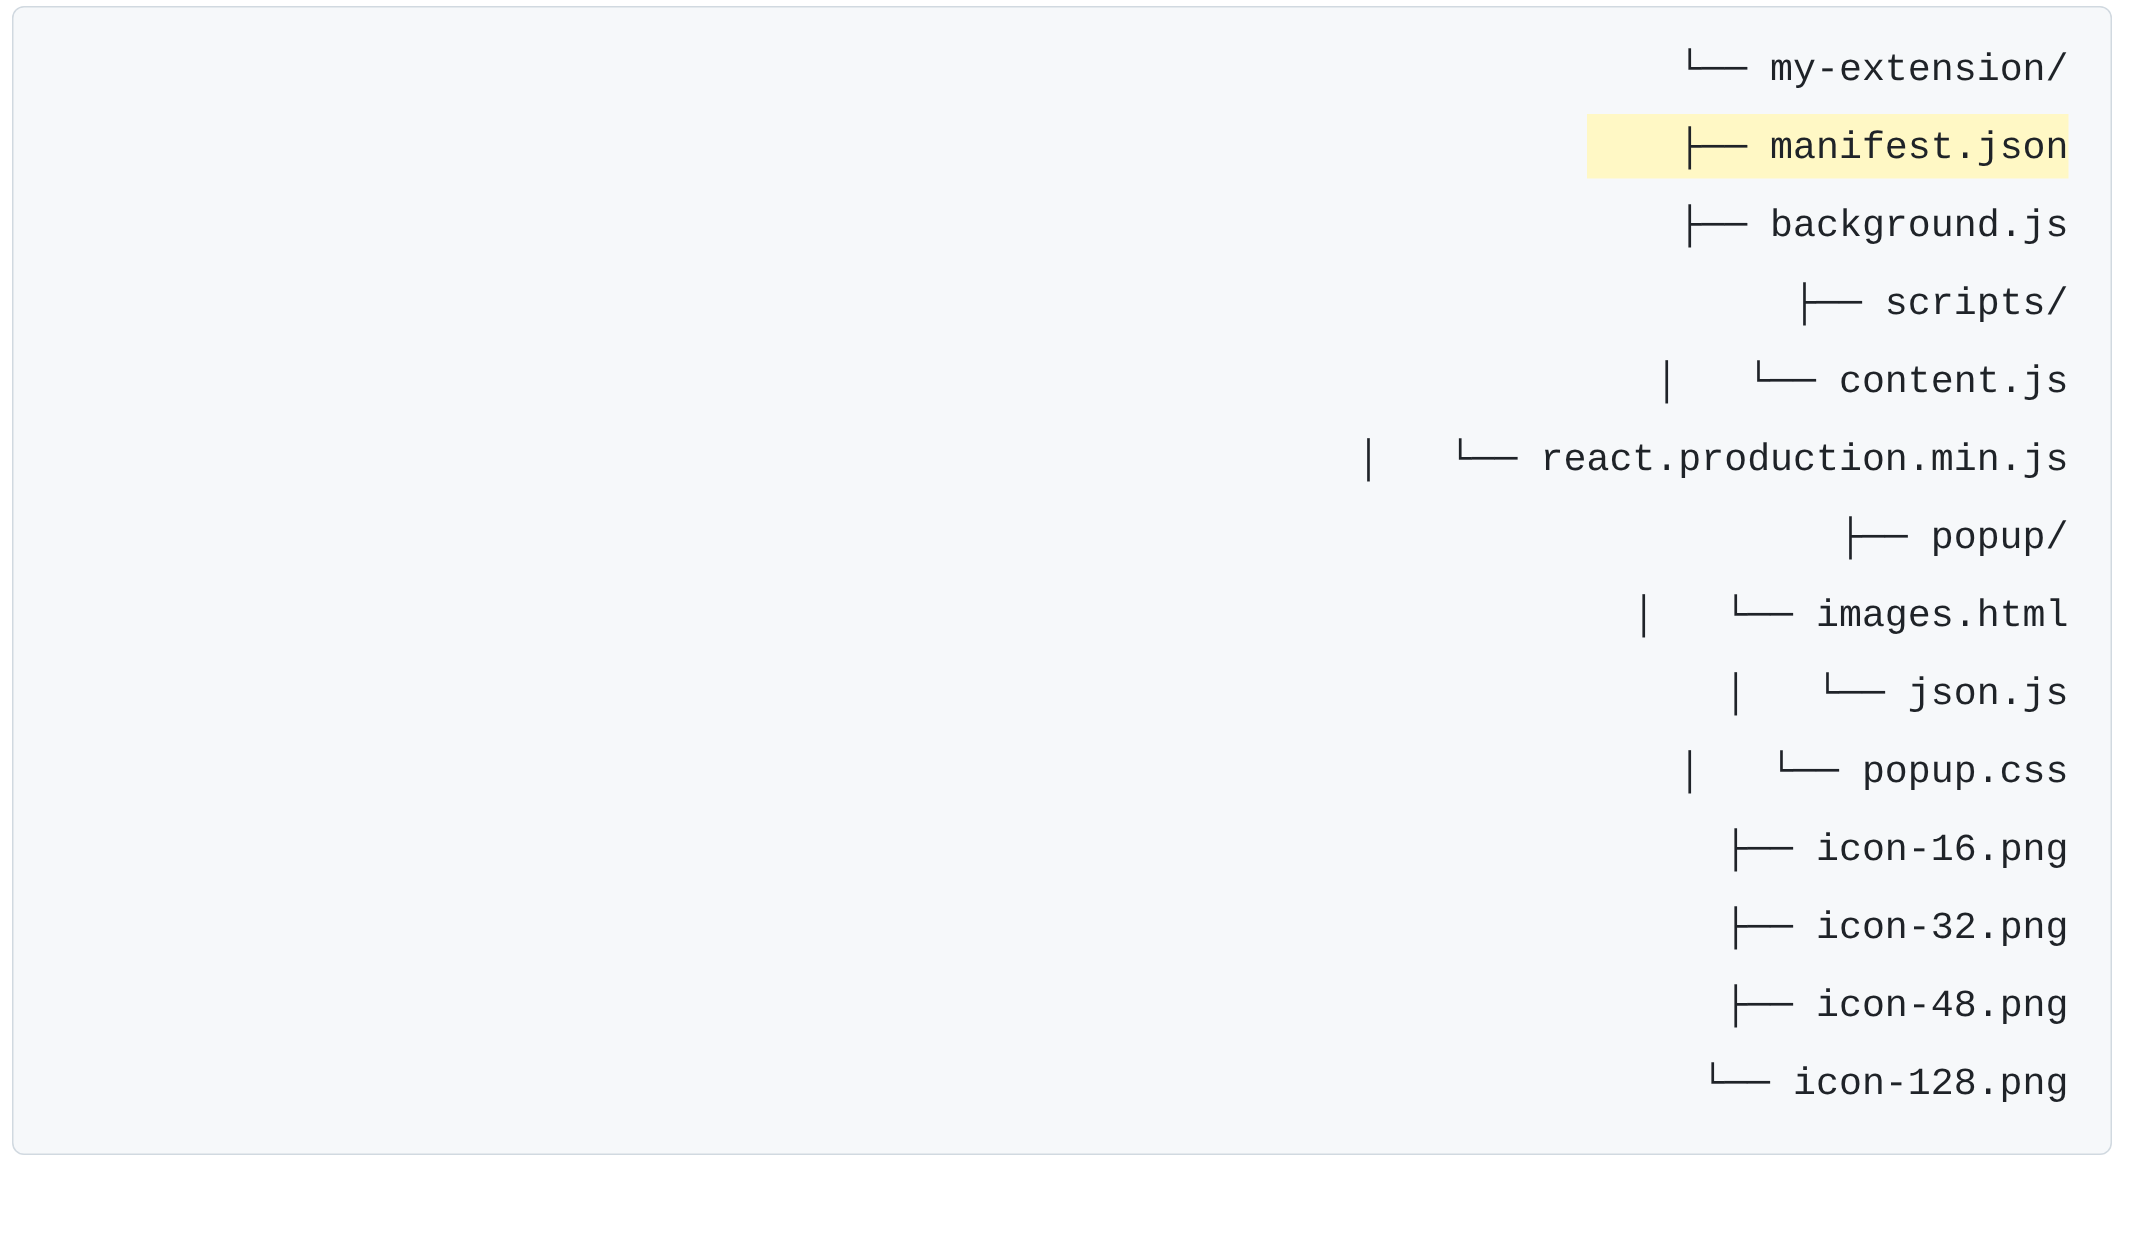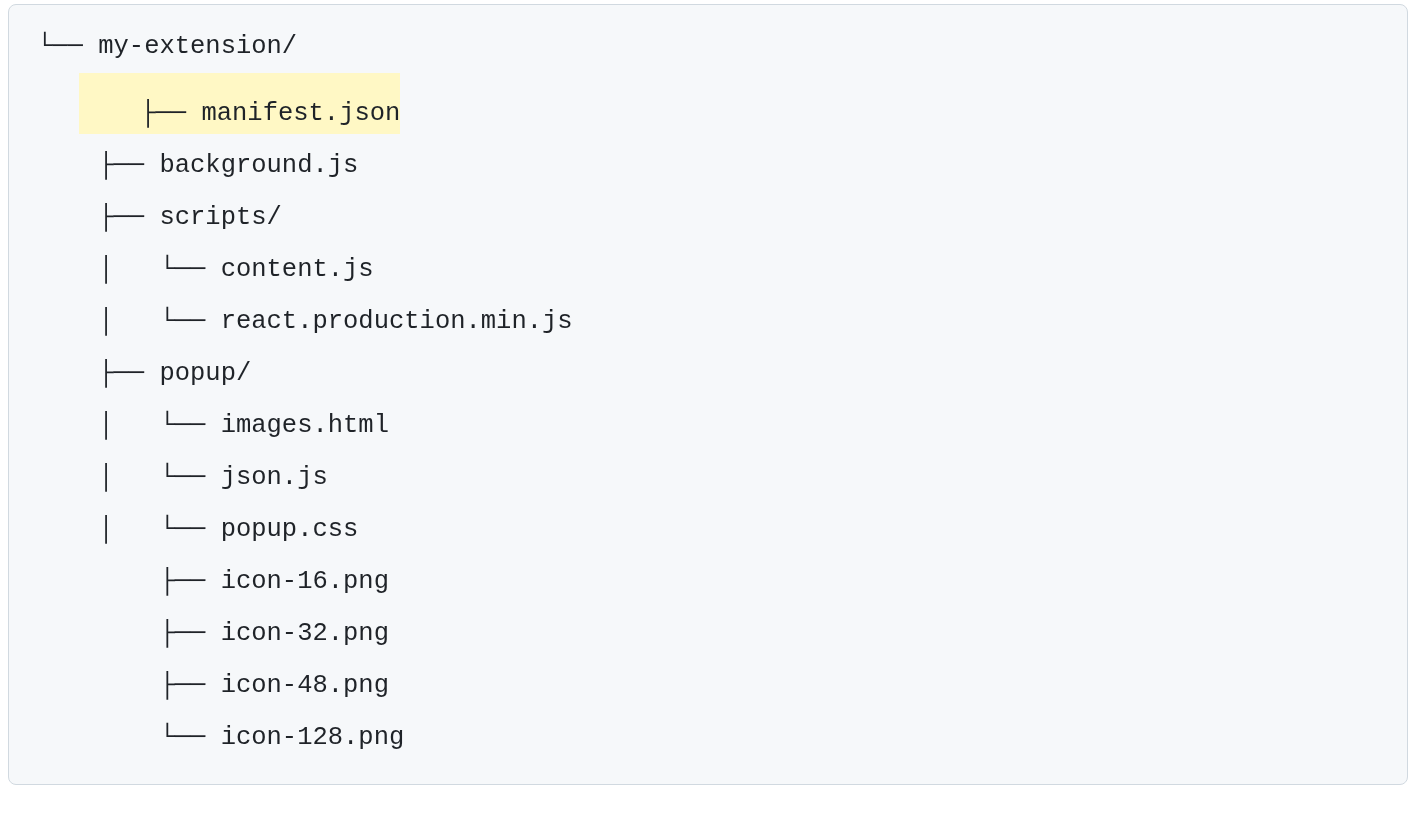--- a/index.html
+++ b/index.html
@@ -1,15 +1,15 @@
 <!DOCTYPE html>
 <html><head>
 <meta charset="utf-8">
 <style>
-  * { box-sizing: border-box; }
+  * { box-sizing: border-box; text-align: right; }
   html, body {
     margin: 0; padding: 0;
     width: 1420px; height: 830px;
     background: #ffffff;
     font-family: ui-monospace, SFMono-Regular, "SF Mono", Menlo, Consolas, "Liberation Mono", monospace;
   }
   .panel {
     margin: 4px 8px;
     border: 1px solid #d1d9e0;
     border-radius: 8px;
@@ -24,21 +24,21 @@
     color: #1f2328;
     padding: 0 28px;
   }
   .wrap {
     display: inline;
   }
   .wrap.hl-inline {
     background: #fff8c5;
     display: inline-block;
     line-height: 40px;
-    padding-top: 21px;
+    padding-top: 3px;
     margin-left: 42px;
   }
 </style>
 </head>
 <body>
 
 <div class="panel">
   <div id="tree-container">
       <div class="line"><span>└── </span><span>my-extension/</span></div>
       <div class="line"><span class="wrap hl-inline"><span>    ├── </span><span>manifest.json</span></span></div>

